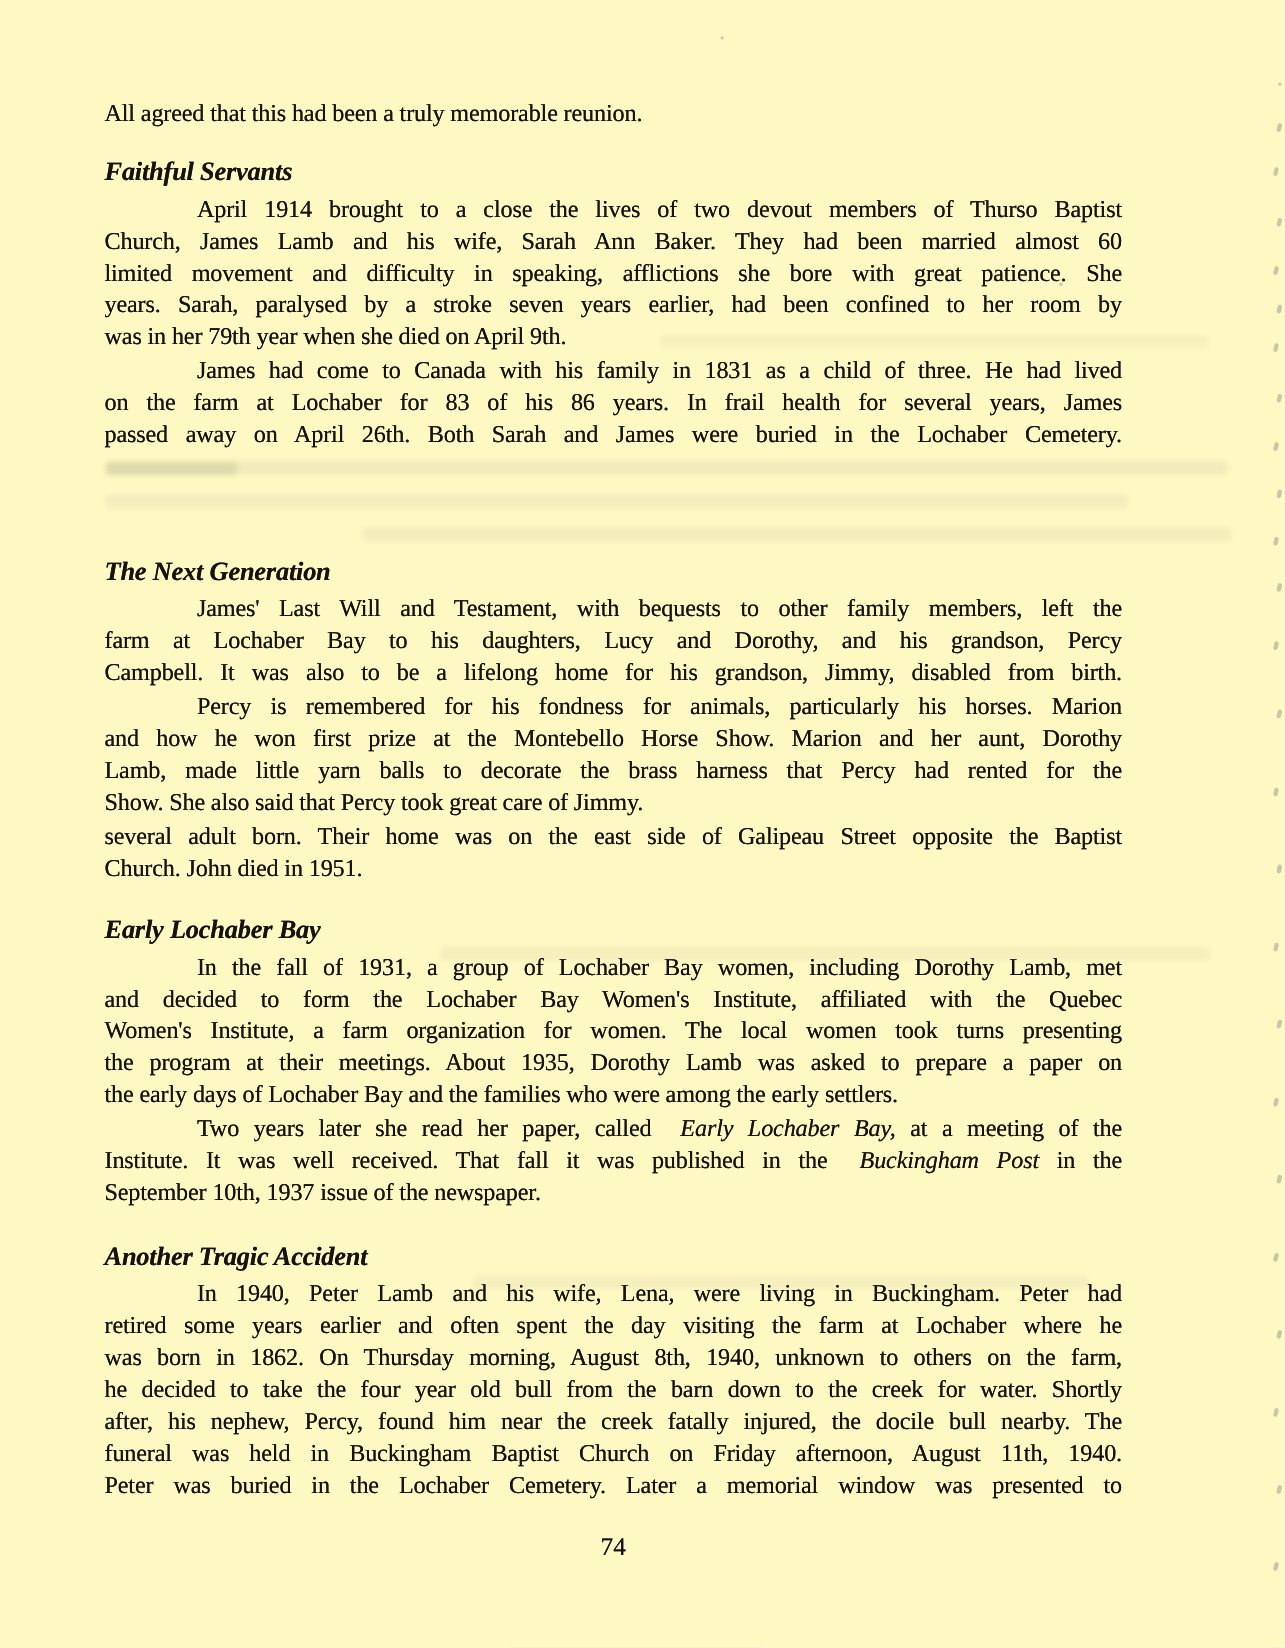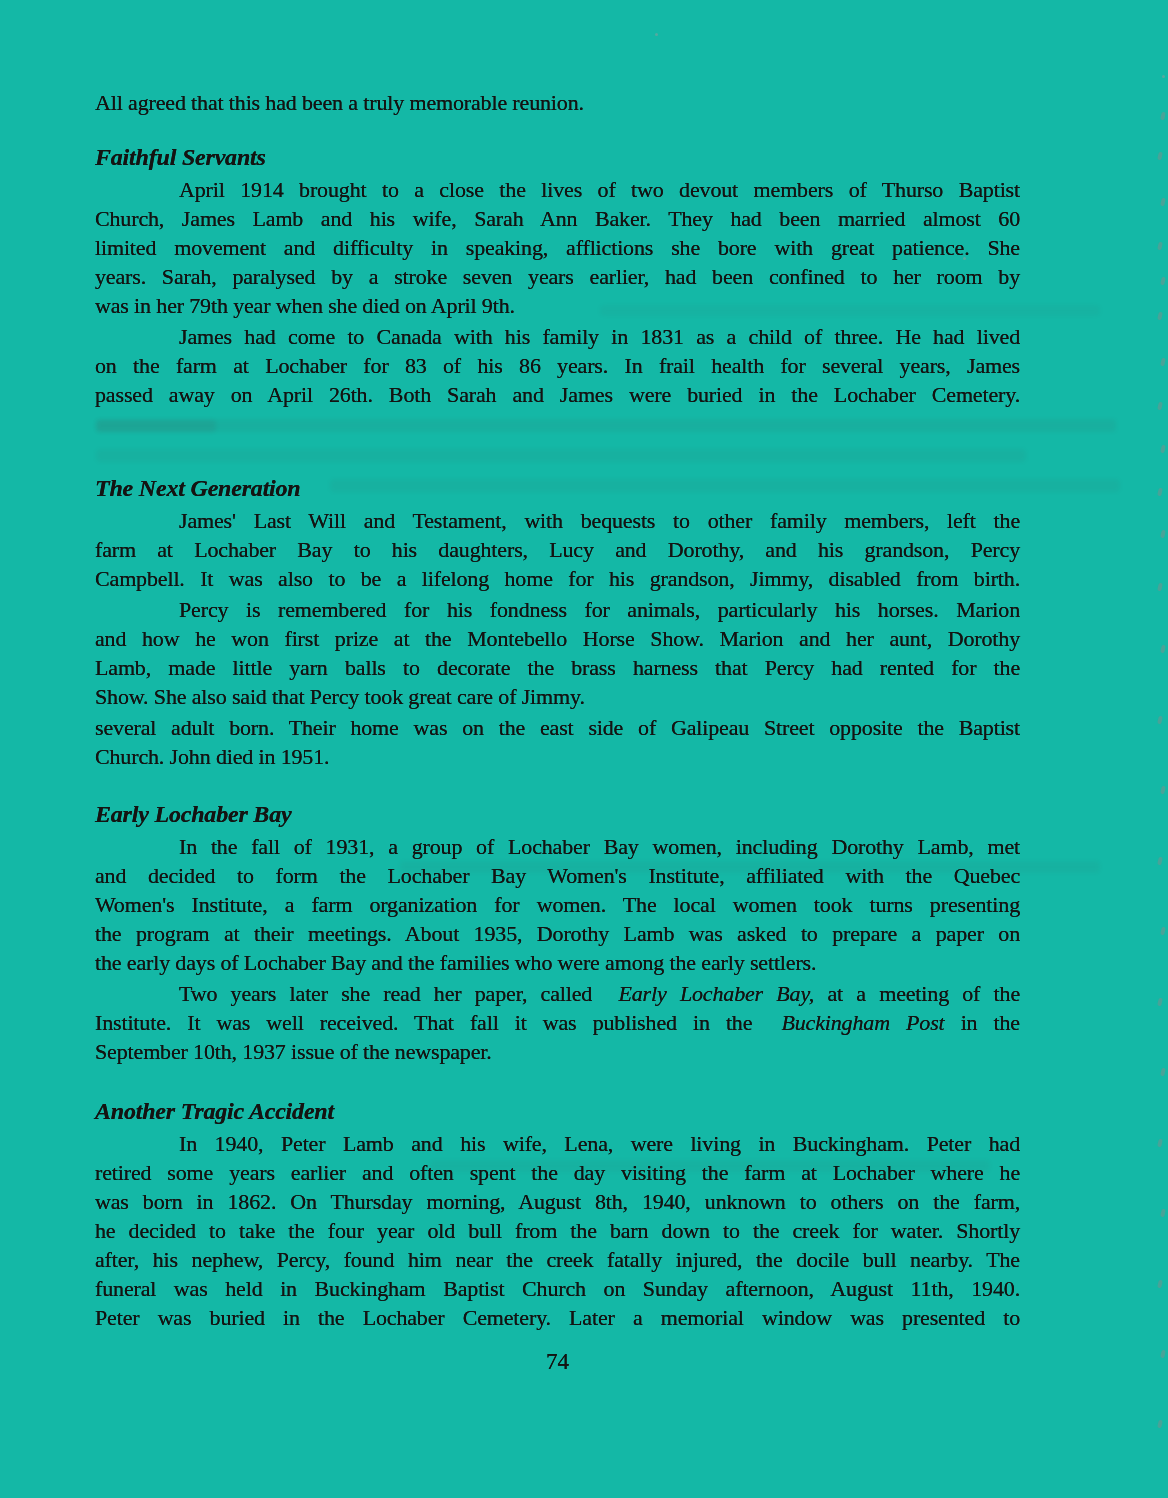--- a/index.html
+++ b/index.html
@@ -1,20 +1,20 @@
 <!DOCTYPE html>
 <html><head>
 <meta charset="utf-8">
 <style>
   html,body{margin:0;padding:0;background:#e8e8e8;}
   #page{
     position:relative;
     width:1168px;height:1498px;
     margin:0 auto;
-    background:#14b8a6;
+    background:#fef9c3;
     overflow:hidden;
     font-family:"Liberation Serif","DejaVu Serif",serif;
     color:#151312;
   }
   #page-body{
     position:relative;
     padding:88px 148px 0 95px;
     width:925px;
     z-index:2;
   }
@@ -36,26 +36,26 @@
   h2.heading{
     margin:0 0 3px 0;
     font-size:24px;
     line-height:29px;
     font-style:italic;
     font-weight:700;
     letter-spacing:-0.2px;
     text-shadow:0 0 .5px rgba(10,8,6,.9);
   }
   section:nth-of-type(1) h2.heading{ margin-top:26px; }
-  section:nth-of-type(2) h2.heading{ margin-top:65px; }
+  section:nth-of-type(2) h2.heading{ margin-top:97px; }
   section:nth-of-type(3) h2.heading{ margin-top:29px; }
   section:nth-of-type(4) h2.heading{ margin-top:31px; }
   .para{ margin:2px 0 0 0; }
   #page-number{
-    margin-top:15px;
+    margin-top:28px;
     text-align:center;
     font-size:23px;
     line-height:29px;
     text-shadow:0 0 .4px rgba(10,8,6,.9);
   }
   
   .smudge{
     position:absolute;
     background:#4a4a48;
     filter:blur(2.2px);
@@ -139,21 +139,21 @@
           </div>
         </section>
         <section>
           <h2 class="heading">Another Tragic Accident</h2>
           <div class="para">
             <div class="line j first"><span>In 1940, Peter Lamb and his wife, Lena, were living in Buckingham. Peter had</span></div>
             <div class="line j"><span>retired some years earlier and often spent the day visiting the farm at Lochaber where he</span></div>
             <div class="line j"><span>was born in 1862. On Thursday morning, August 8th, 1940, unknown to others on the farm,</span></div>
             <div class="line j"><span>he decided to take the four year old bull from the barn down to the creek for water.  Shortly</span></div>
             <div class="line j"><span>after, his nephew, Percy, found him near the creek fatally injured, the docile bull nearby. The</span></div>
-            <div class="line j"><span>funeral was held in  Buckingham Baptist Church on Sunday afternoon, August 11th, 1940.</span></div>
+            <div class="line j"><span>funeral was held in  Buckingham Baptist Church on Friday afternoon, August 11th, 1940.</span></div>
             <div class="line j"><span>Peter was buried in the Lochaber Cemetery. Later a memorial window was presented to</span></div>
           </div>
         </section>
       </div>
     <div id="page-number">74</div>
   </div>
   <div id="artifacts">
       <div class="smudge" style="left: 96px; top: 420px; width: 120px; height: 12px; opacity: 0.1;"></div>
       <div class="smudge" style="left: 96px; top: 419px; width: 1020px; height: 13px; opacity: 0.07;"></div>
       <div class="smudge" style="left: 96px; top: 449px; width: 930px; height: 13px; opacity: 0.06;"></div>

